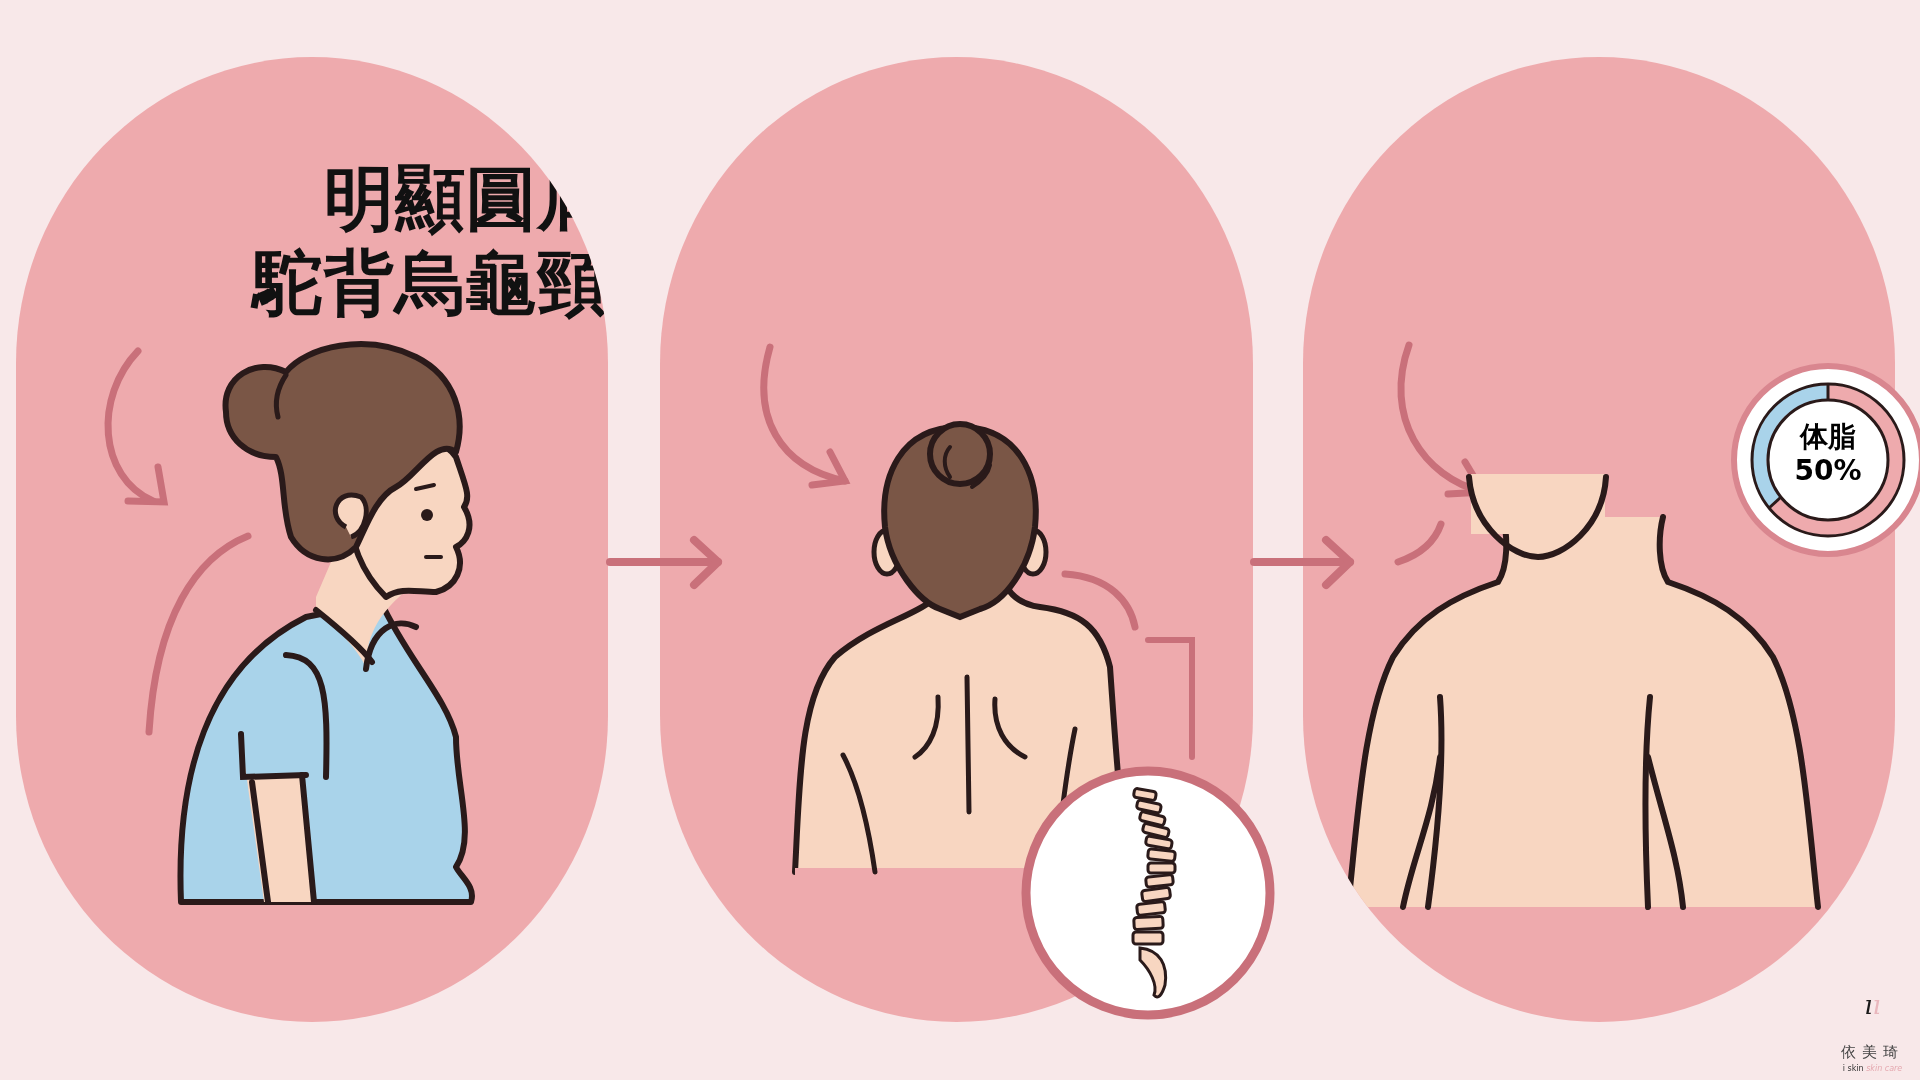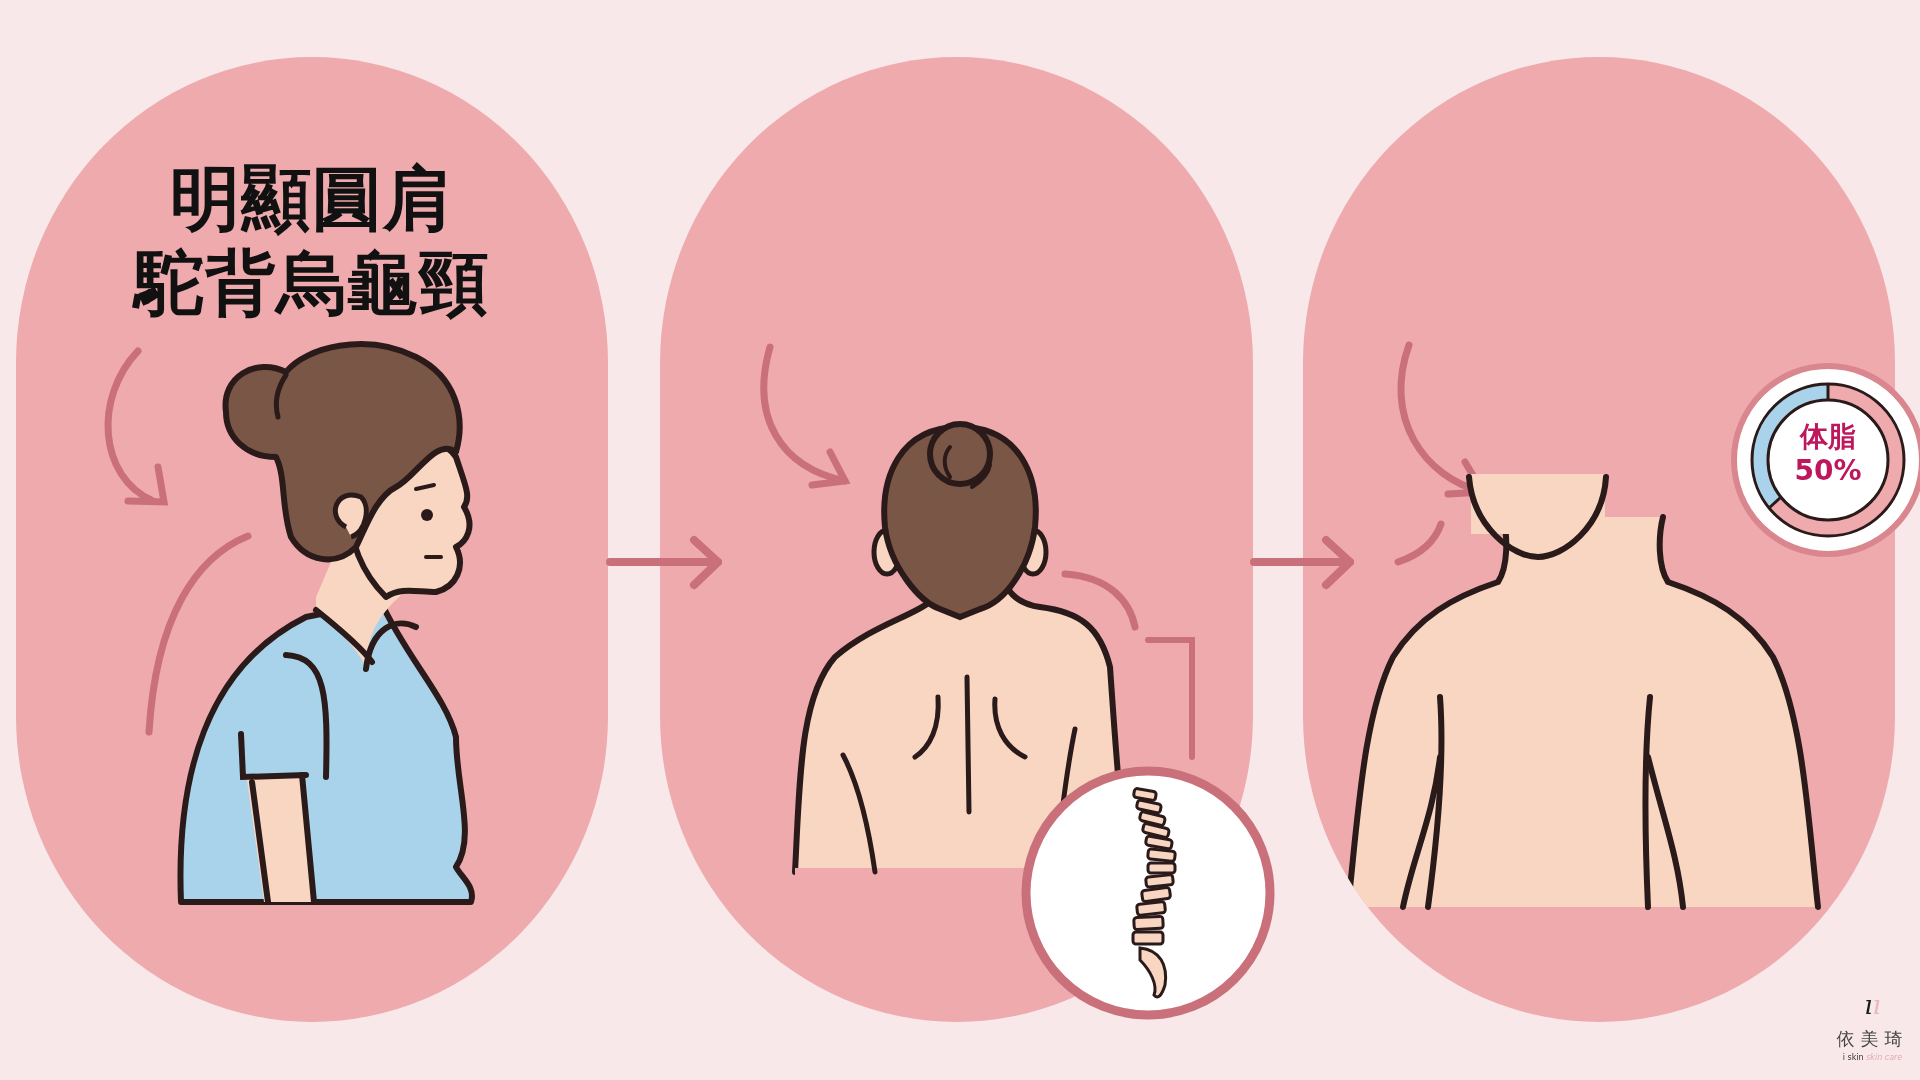--- a/index.html
+++ b/index.html
@@ -14,44 +14,44 @@
     top: 57px; height: 965px;
     background: #eeaaad;
     border-radius: 300px / 310px;
     overflow: hidden;
   }
   #p1 { left: 16px; width: 592px; }
   #p2 { left: 660px; width: 593px; }
   #p3 { left: 1303px; width: 592px; }
   .title {
     position: absolute; left: 0; right: 0; top: 100px;
-    text-align: center;
+    text-align: right;
     font-weight: bold;
     font-size: 70px;
     line-height: 84px;
     color: #111;
     letter-spacing: 1px;
   }
   .title span { display: block; }
   svg.fig { position: absolute; left: 0; top: 0; }
   .overlay { position: absolute; left: 0; top: 0; }
   .donut-label {
     position: absolute;
     text-align: center;
     font-weight: bold;
-    color: #be185d;
+    color: #000000;
   }
   .logo {
     position: absolute; left: 1830px; top: 985px; width: 85px;
     text-align: center;
   }
   .logo .mark { font-family: "DejaVu Serif", serif; font-style: italic; font-size: 26px; line-height: 40px; }
   .logo .mark .a { color: #1a1a1a; }
   .logo .mark .b { color: #e9b7bd; }
-  .logo .cn { font-size: 18px; color: #444; letter-spacing: 6px; margin-top: 2px; }
+  .logo .cn { font-size: 15px; color: #444; letter-spacing: 6px; margin-top: 18px; }
   .logo .en { font-size: 8px; color: #333; margin-top: 2px; }
   .logo .en .pink { color: #e5a9b0; font-style: italic; }
 </style>
 </head>
 <body>
 
 <div class="panel" id="p1">
   <div class="title">
     <span>明顯圓肩</span>
     <span>駝背烏龜頸</span>

